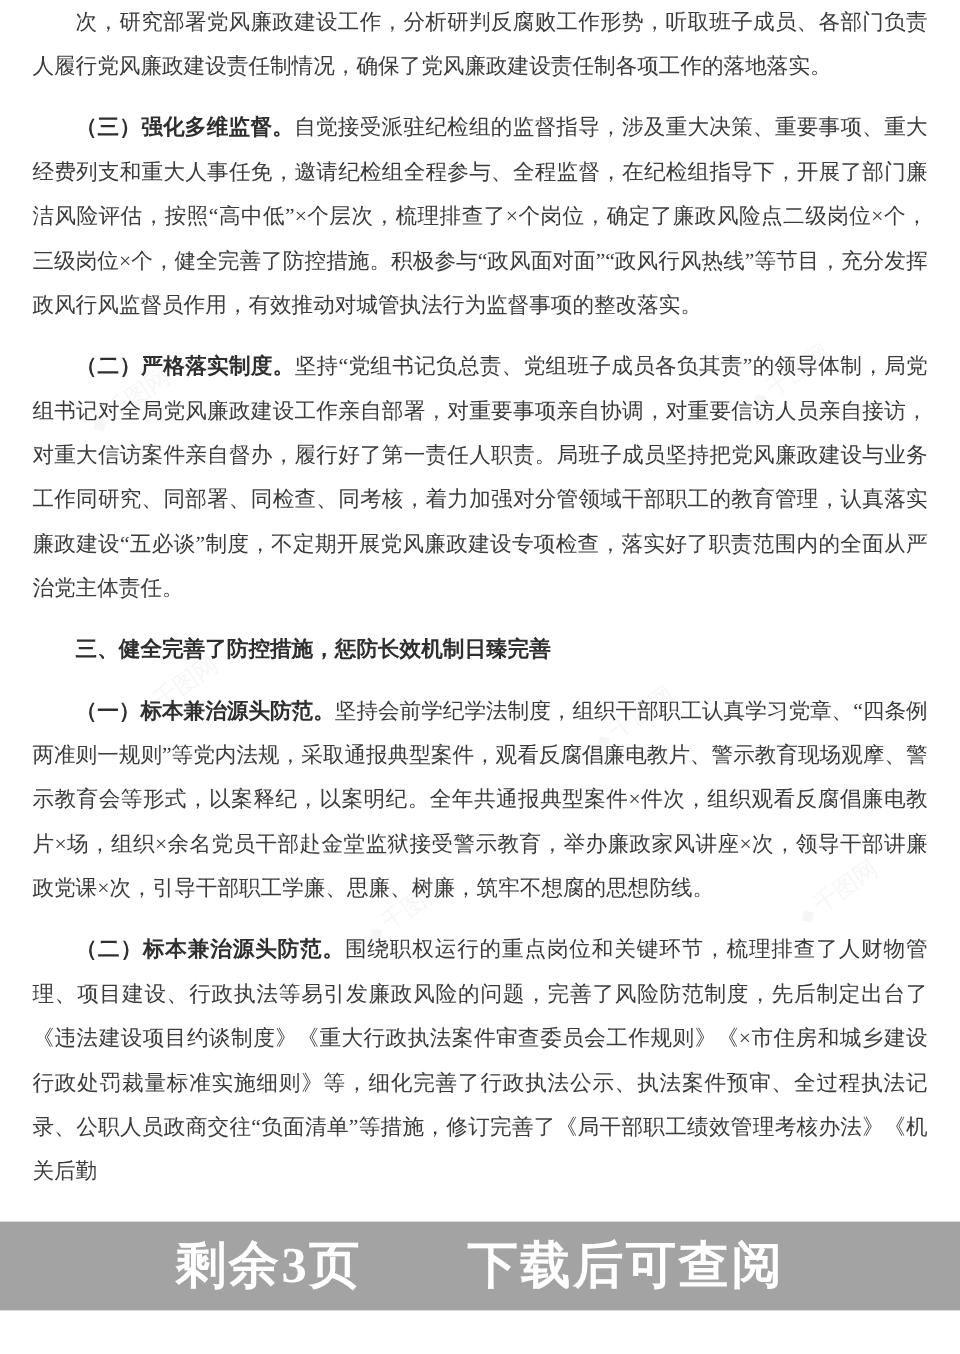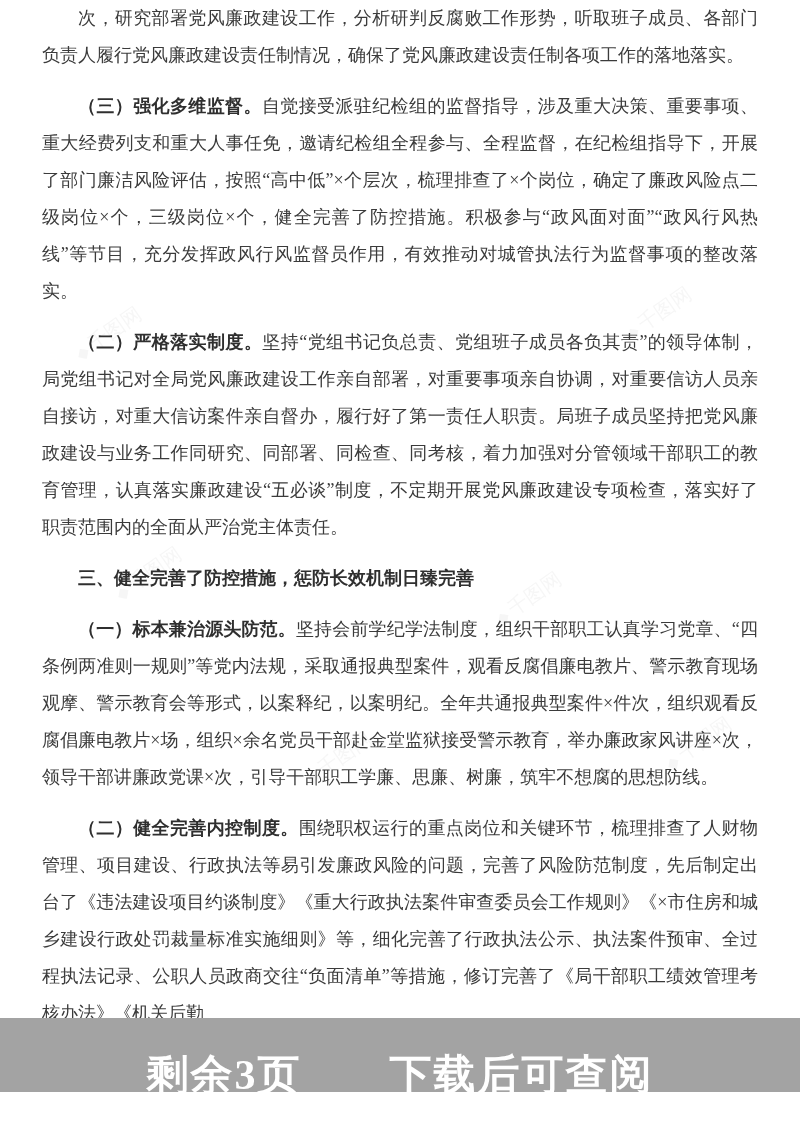--- a/index.html
+++ b/index.html
@@ -12,21 +12,21 @@
     height: 1128px;
     position: relative;
     overflow: hidden;
     font-family: "Liberation Serif", serif;
   }
   .doc {
     position: absolute;
     top: 0;
     left: 0;
     right: 0;
-    padding: 0 42px;
+    padding: 0 27px;
     color: #3b3b3b;
     font-size: 18px;
     line-height: 37px;
     text-align: justify;
   }
   .para {
     margin: 0 0 14px 0;
     text-indent: 2em;
   }
   .para .lead {
@@ -47,21 +47,20 @@
     text-align: center;
   }
   .footer-banner .banner-text {
     display: inline-block;
     line-height: 74px;
     font-size: 42px;
     font-weight: bold;
     color: #ffffff;
     letter-spacing: 2px;
     font-family: "Liberation Serif", serif;
-    margin-top: 20px;
   }
   .watermark {
     position: absolute;
     color: #888888;
     opacity: 0.07;
     font-size: 20px;
     transform: rotate(-35deg);
     white-space: nowrap;
     pointer-events: none;
     font-family: "Liberation Sans", sans-serif;
@@ -87,19 +86,19 @@
   <p class="para"><span class="lead"></span><span>次，研究部署党风廉政建设工作，分析研判反腐败工作形势，听取班子成员、各部门负责人履行党风廉政建设责任制情况，确保了党风廉政建设责任制各项工作的落地落实。</span></p>
 
   <p class="para"><span class="lead">（三）强化多维监督。</span><span>自觉接受派驻纪检组的监督指导，涉及重大决策、重要事项、重大经费列支和重大人事任免，邀请纪检组全程参与、全程监督，在纪检组指导下，开展了部门廉洁风险评估，按照“高中低”×个层次，梳理排查了×个岗位，确定了廉政风险点二级岗位×个，三级岗位×个，健全完善了防控措施。积极参与“政风面对面”“政风行风热线”等节目，充分发挥政风行风监督员作用，有效推动对城管执法行为监督事项的整改落实。</span></p>
 
   <p class="para"><span class="lead">（二）严格落实制度。</span><span>坚持“党组书记负总责、党组班子成员各负其责”的领导体制，局党组书记对全局党风廉政建设工作亲自部署，对重要事项亲自协调，对重要信访人员亲自接访，对重大信访案件亲自督办，履行好了第一责任人职责。局班子成员坚持把党风廉政建设与业务工作同研究、同部署、同检查、同考核，着力加强对分管领域干部职工的教育管理，认真落实廉政建设“五必谈”制度，不定期开展党风廉政建设专项检查，落实好了职责范围内的全面从严治党主体责任。</span></p>
 
   <p class="para heading"><span class="lead">三、健全完善了防控措施，惩防长效机制日臻完善</span><span></span></p>
 
   <p class="para"><span class="lead">（一）标本兼治源头防范。</span><span>坚持会前学纪学法制度，组织干部职工认真学习党章、“四条例两准则一规则”等党内法规，采取通报典型案件，观看反腐倡廉电教片、警示教育现场观摩、警示教育会等形式，以案释纪，以案明纪。全年共通报典型案件×件次，组织观看反腐倡廉电教片×场，组织×余名党员干部赴金堂监狱接受警示教育，举办廉政家风讲座×次，领导干部讲廉政党课×次，引导干部职工学廉、思廉、树廉，筑牢不想腐的思想防线。</span></p>
 
-  <p class="para"><span class="lead">（二）健全完善内控制度。</span><span>围绕职权运行的重点岗位和关键环节，梳理排查了人财物管理、项目建设、行政执法等易引发廉政风险的问题，完善了风险防范制度，先后制定出台了《违法建设项目约谈制度》《重大行政执法案件审查委员会工作规则》《×市住房和城乡建设行政处罚裁量标准实施细则》等，细化完善了行政执法公示、执法案件预审、全过程执法记录、公职人员政商交往“负面清单”等措施，修订完善了《局干部职工绩效管理考核办法》《机关后勤</span></p>
+  <p class="para"><span class="lead">（二）标本兼治源头防范。</span><span>围绕职权运行的重点岗位和关键环节，梳理排查了人财物管理、项目建设、行政执法等易引发廉政风险的问题，完善了风险防范制度，先后制定出台了《违法建设项目约谈制度》《重大行政执法案件审查委员会工作规则》《×市住房和城乡建设行政处罚裁量标准实施细则》等，细化完善了行政执法公示、执法案件预审、全过程执法记录、公职人员政商交往“负面清单”等措施，修订完善了《局干部职工绩效管理考核办法》《机关后勤</span></p>
 
 </div>
 
 <div class="footer-banner">
   <span class="banner-text">剩余3页　　下载后可查阅</span>
 </div>
 
 </body></html>

